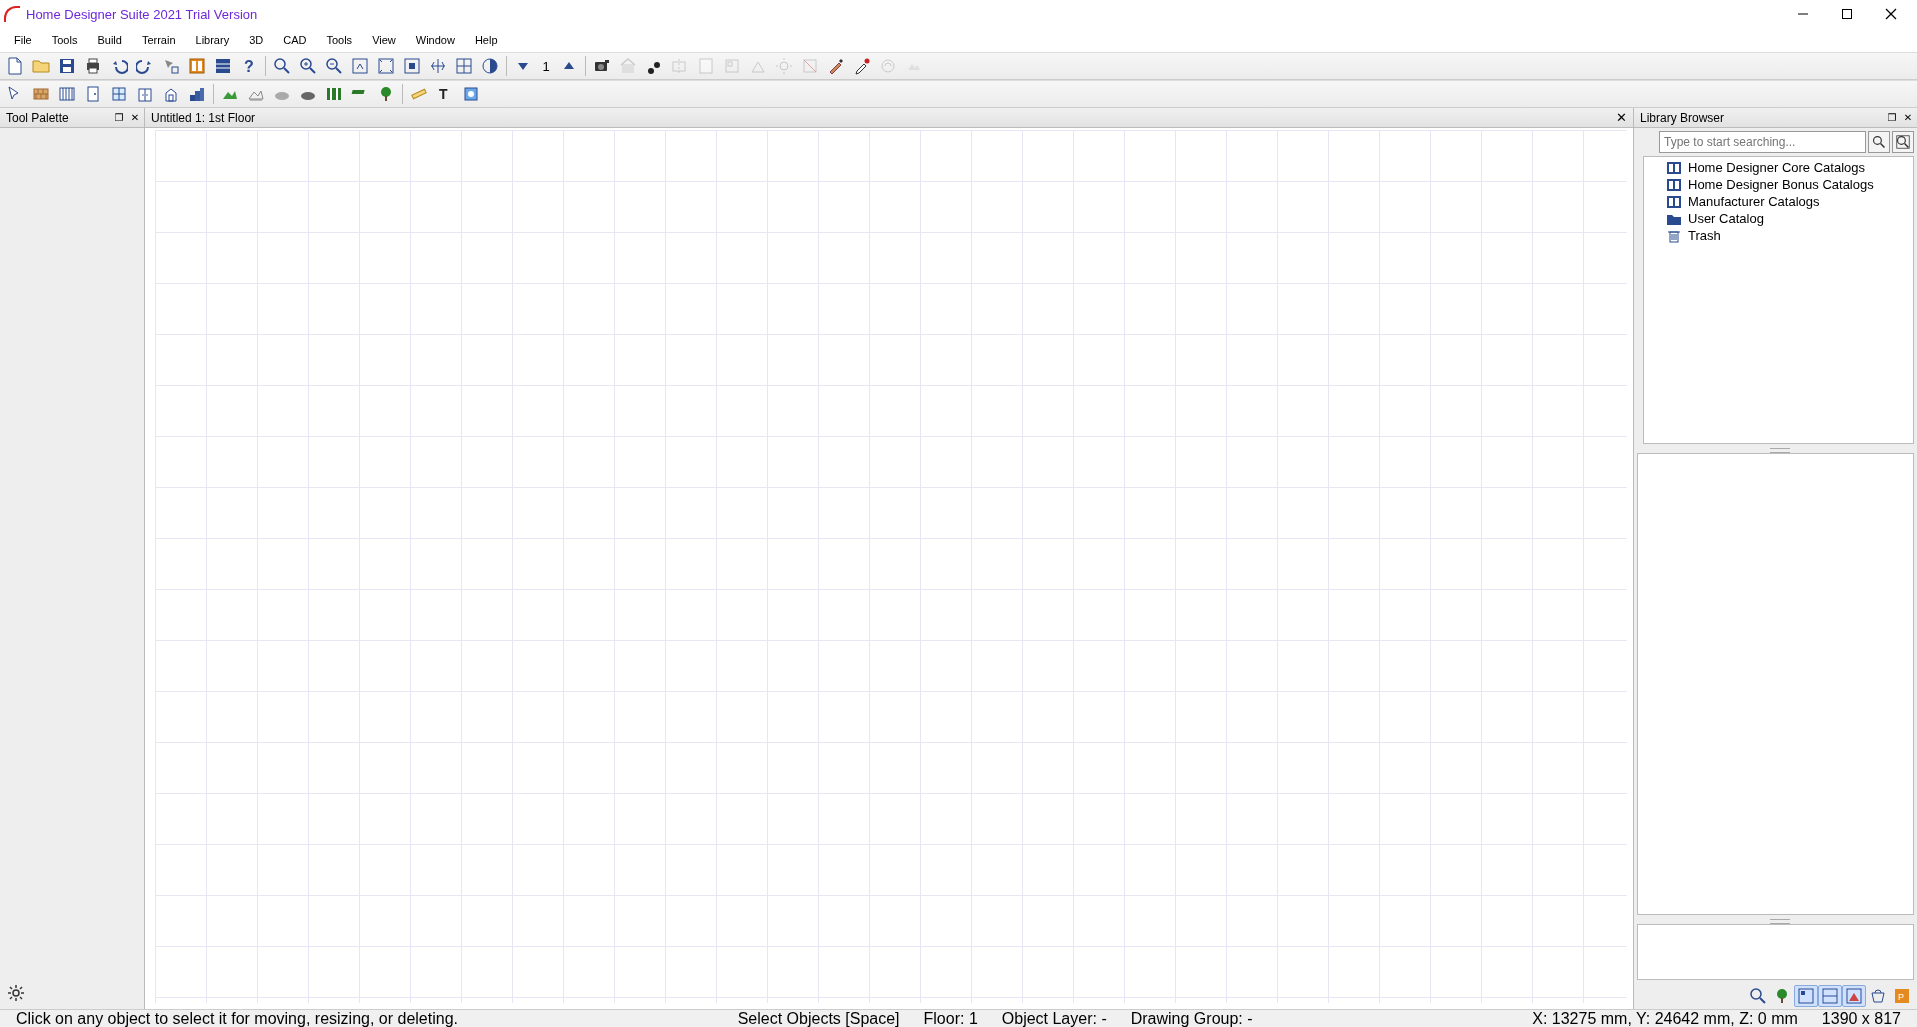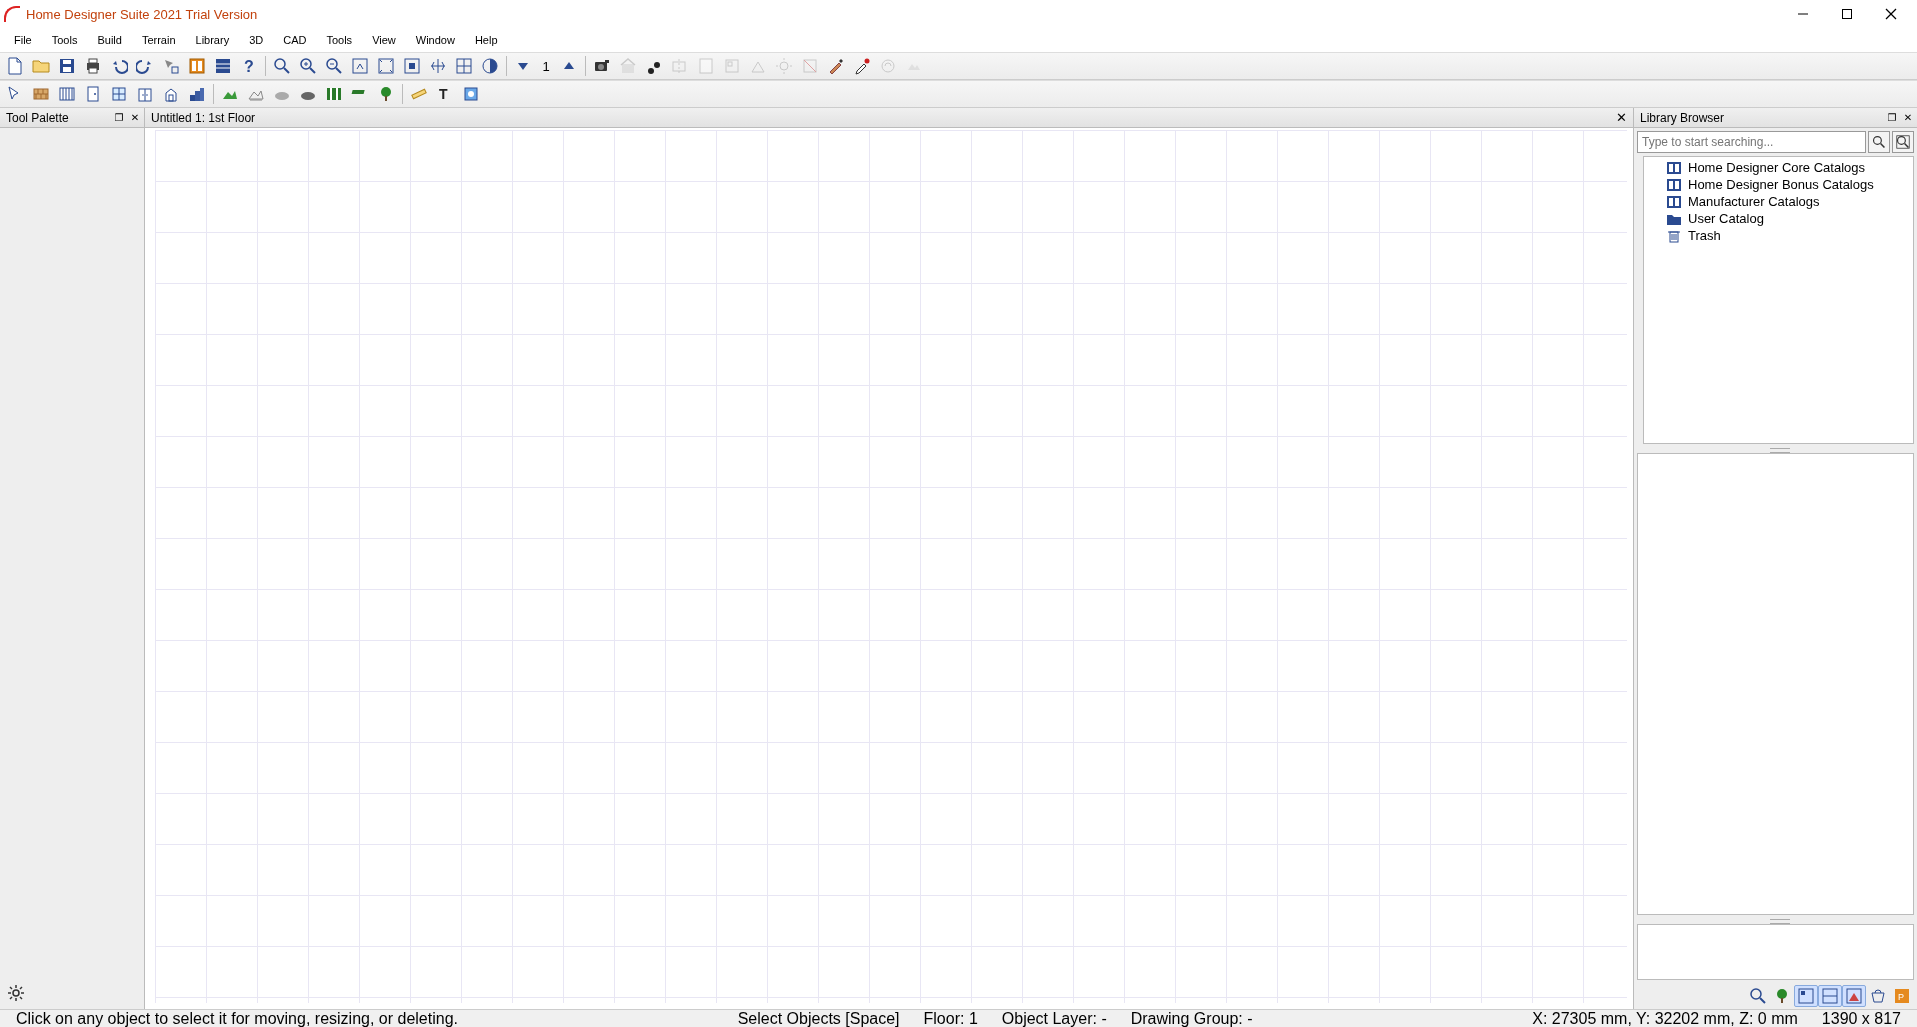--- a/index.html
+++ b/index.html
@@ -1,21 +1,21 @@
 <!DOCTYPE html>
 <html><head>
 <meta charset="utf-8">
 <style>
 * { margin: 0; padding: 0; box-sizing: border-box; font-family: "Segoe UI", Tahoma, sans-serif; }
 html, body { width: 100%; height: 100%; overflow: hidden; background: #fff; }
 
 
 .titlebar { height: 28px; display: flex; align-items: center; padding: 0 4px; background: #fff; }
 .titlebar .logo { width: 16px; height: 16px; border: 2px solid #d22; border-bottom: none; border-right: none; border-radius: 12px 0 0 0; margin-right: 6px; }
-.titlebar .title { font-size: 13px; color: #c2410c; }
+.titlebar .title { font-size: 13px; color: #6d28d9; }
 .titlebar .spacer { flex: 1; }
 .winbtn { width: 44px; height: 28px; display: flex; align-items: center; justify-content: center; cursor: pointer; font-size: 12px; }
 
 
 .menubar { height: 24px; display: flex; align-items: center; padding: 0 4px; background: #fff; font-size: 11px; }
 .menubar div { padding: 2px 10px; cursor: pointer; }
 
 
 .toolbar { display: flex; align-items: center; height: 28px; background: linear-gradient(#f6f6f6,#ececec); border-top: 1px solid #ddd; border-bottom: 1px solid #ccc; padding: 0 2px; }
 .tbtn { width: 26px; height: 24px; display: flex; align-items: center; justify-content: center; margin: 0 0px; cursor: pointer; border: 1px solid transparent; border-radius: 2px; }
@@ -41,21 +41,21 @@
   position: absolute; inset: 0;
   background-image: linear-gradient(#e8e6f4 1px, transparent 1px),
                     linear-gradient(90deg, #e8e6f4 1px, transparent 1px);
   background-size: 51px 51px;
   margin: 2px 6px 6px 10px;
 }
 
 
 .right-panel { width: 284px; background: #eee; display: flex; flex-direction: column; border-left: 1px solid #bbb; }
 .search-row { display: flex; padding: 3px; gap: 2px; }
-.search-row input { flex: 1; border: 1px solid #999; font-size: 12px; padding: 2px 4px; background: #fff; }
+.search-row input { flex: 1; border: 1px solid #999; font-size: 12px; padding: 2px 4px; background: #fff; margin-left: 22px; }
 .search-btn { width: 22px; height: 22px; border: 1px solid #999; display: flex; align-items: center; justify-content: center; cursor: pointer; background: #f4f4f4; }
 .lib-tree { flex: 0 0 288px; background: #fff; border: 1px solid #bbb; margin: 0 3px 3px 9px; padding: 2px 0; overflow: auto; font-size: 13px; }
 .tree-item { display: flex; align-items: center; padding: 1px 0 1px 22px; gap: 6px; cursor: pointer; }
 .tree-icon { width: 16px; height: 14px; flex-shrink: 0; }
 .lib-preview { flex: 1; background: #fff; border: 1px solid #bbb; margin: 0 3px 3px 3px; }
 .lib-preview2 { height: 56px; background: #fff; border: 1px solid #bbb; margin: 0 3px 3px 3px; }
 .lib-bottom { height: 26px; display: flex; align-items: center; justify-content: flex-end; padding: 0 3px; gap: 0px; }
 .lib-bottom .tbtn { width: 24px; height: 22px; }
 .lib-bottom .tbtn.active { background: #d0e0ff; border-color: #88aadd; }
 
@@ -601,15 +601,15 @@
 </div>
 
 <div class="statusbar">
   <div class="cell">Click on any object to select it for moving, resizing, or deleting.</div>
   <div class="stretch"></div>
   <div class="cell">Select Objects [Space]</div>
   <div class="cell">Floor: 1</div>
   <div class="cell">Object Layer: -</div>
   <div class="cell">Drawing Group: -</div>
   <div class="stretch"></div>
-  <div class="cell">X: 27305 mm, Y: 32202 mm, Z: 0 mm</div>
+  <div class="cell">X: 13275 mm, Y: 24642 mm, Z: 0 mm</div>
   <div class="cell">1390 x 817</div>
 </div>
 
 </body></html>

